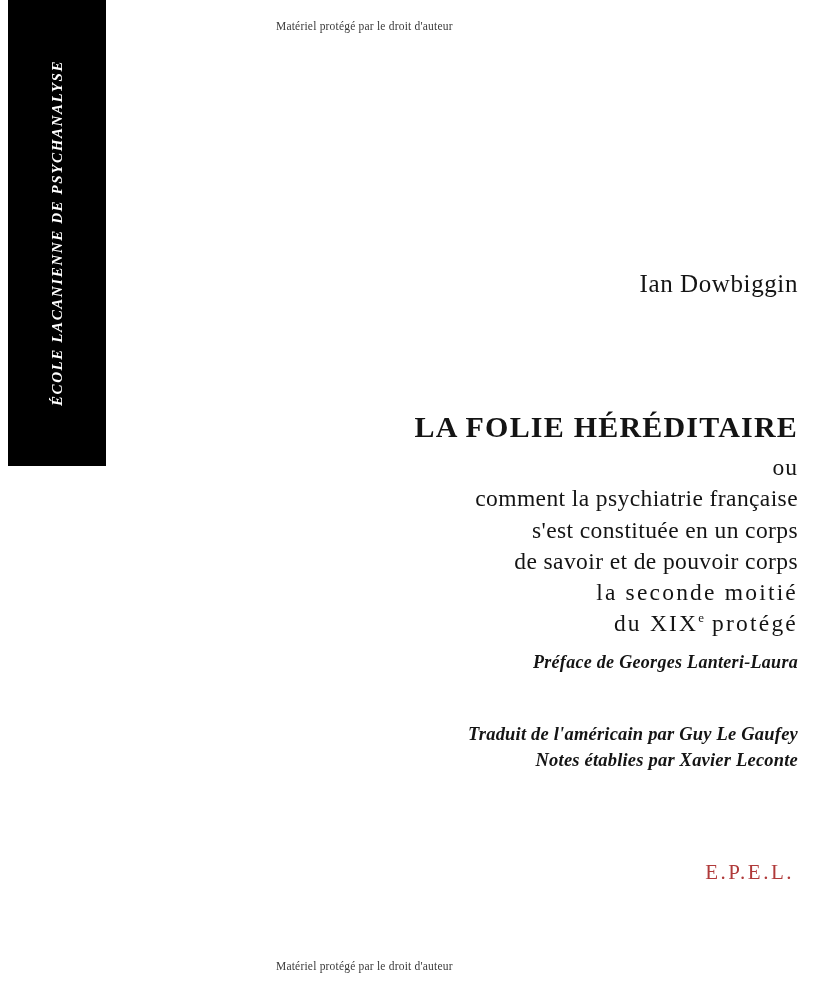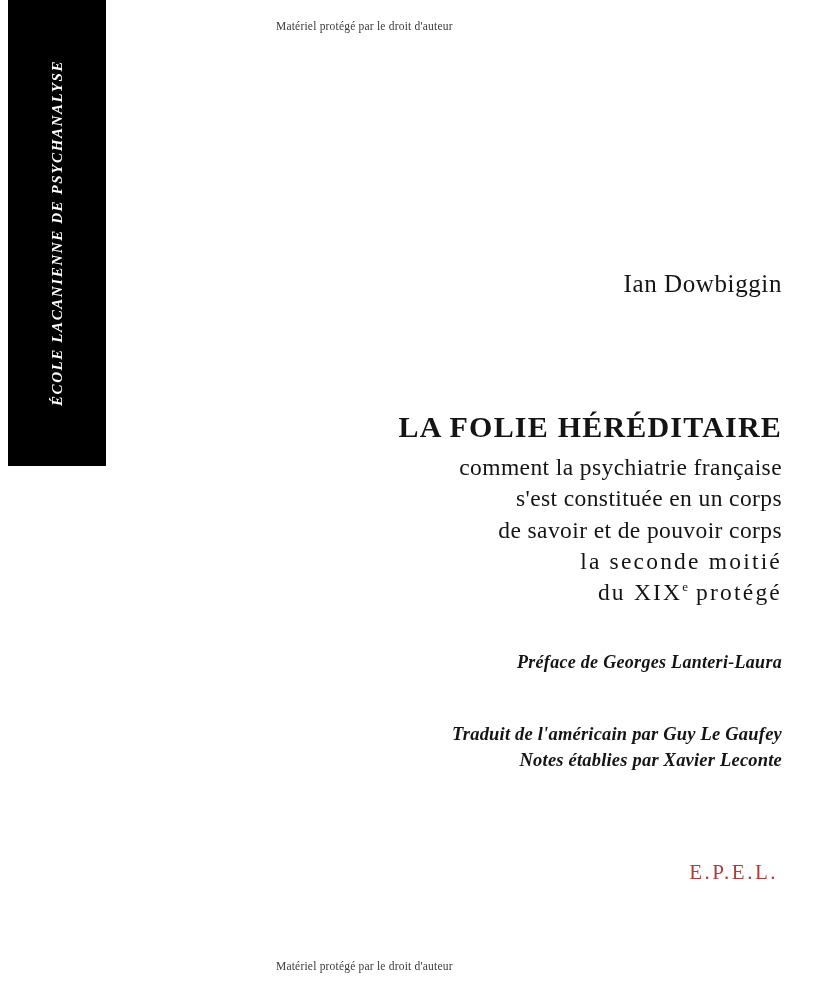--- a/index.html
+++ b/index.html
@@ -50,21 +50,21 @@
     font-family: "Liberation Serif", serif;
     font-style: italic;
     font-weight: bold;
     font-size: 15px;
     letter-spacing: 1.6px;
   }
 
   
   .cover {
     position: absolute;
-    left: 300px;
+    left: 316px;
     top: 0;
     width: 500px;
     height: 896px;
   }
 
   .author {
     position: absolute;
     top: 270px;
     right: 18px;
     font-size: 25px;
@@ -152,20 +152,21 @@
   <div class="spine-text">ÉCOLE LACANIENNE DE PSYCHANALYSE</div>
 </div>
 
 <div class="cover">
 
   <div class="author">Ian Dowbiggin</div>
 
   <div class="title">LA FOLIE HÉRÉDITAIRE</div>
 
   <div class="subtitle">
+    <div class="line-ou">ou</div>
     <div>comment la psychiatrie française</div>
     <div>s'est constituée en un corps</div>
     <div>de savoir et de pouvoir corps</div>
     <div class="sp">la seconde moitié</div>
     <div class="sp">
       <span>du XIX</span><sup>e</sup><span> protégé</span>
     </div>
   </div>
 
   <div class="preface">Préface de Georges Lanteri-Laura</div>

